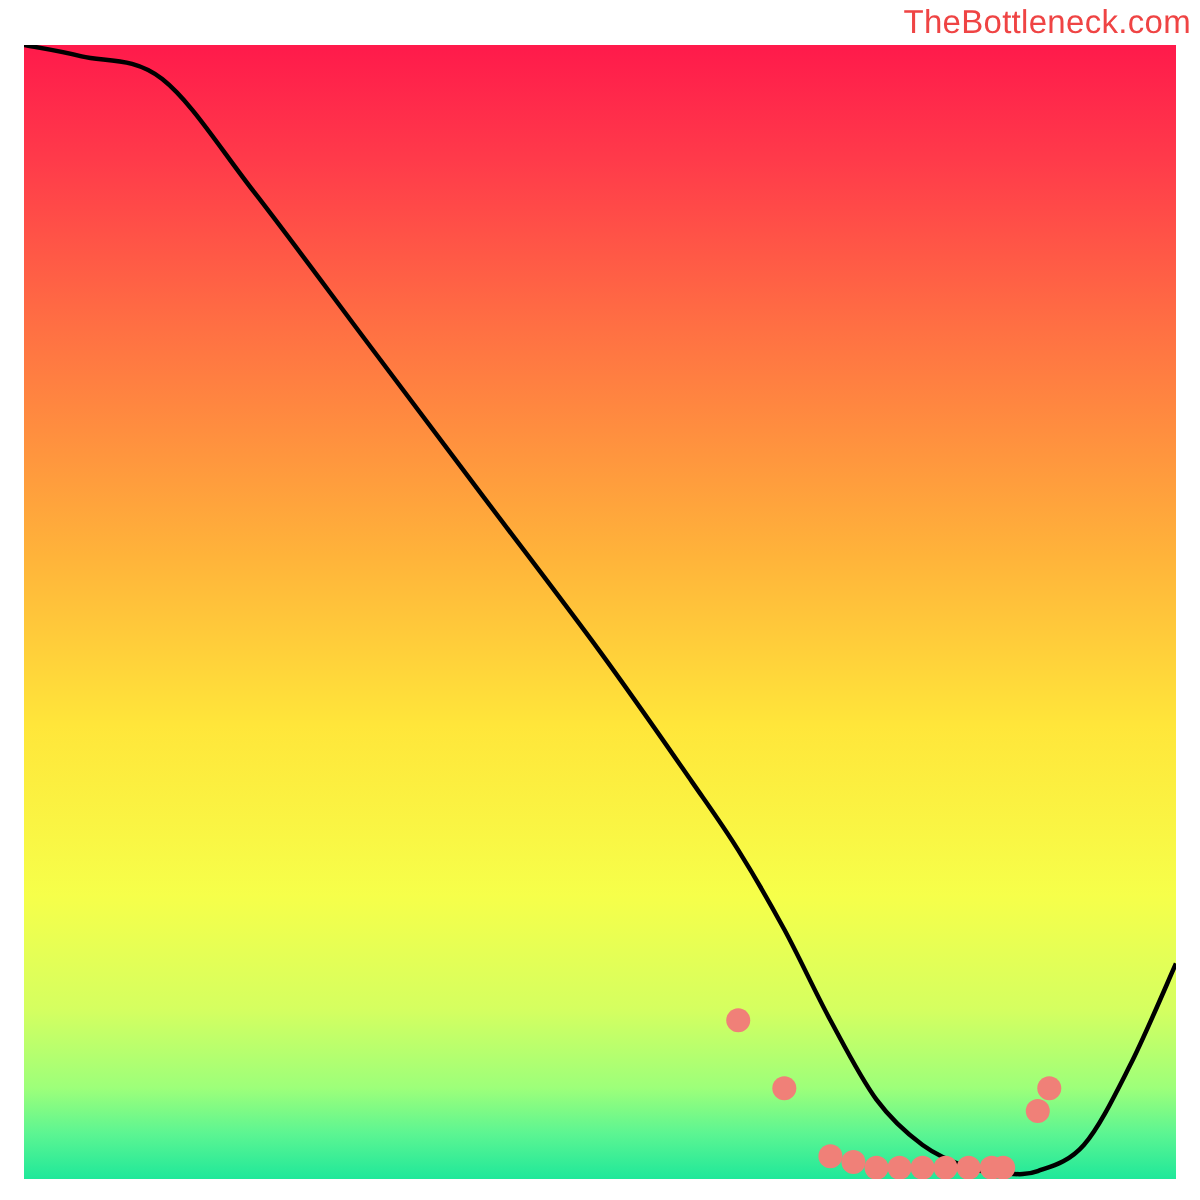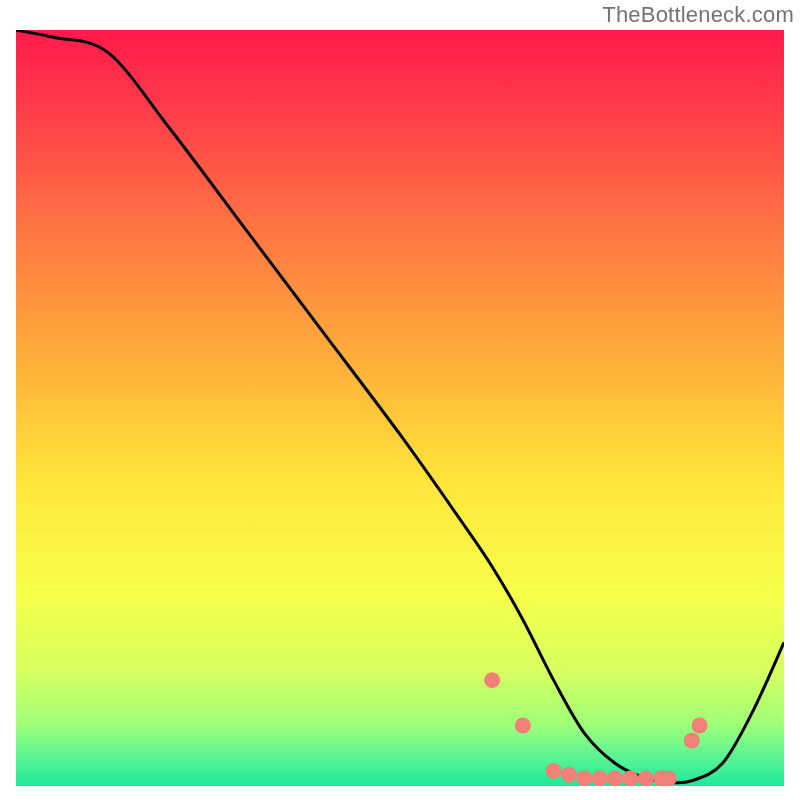--- a/index.html
+++ b/index.html
@@ -15,21 +15,21 @@
     position: relative;
     width: 800px;
     height: 800px;
     box-sizing: border-box;
   }
   .watermark {
     position: absolute;
     top: 2px;
     right: 6px;
     font-size: 22px;
-    color: #737373;
+    color: #ef4444;
     letter-spacing: 0.2px;
     font-weight: 500;
   }
   .plot {
     position: absolute;
     left: 16px;
     top: 30px;
     width: 768px;
     height: 756px;
     box-sizing: border-box;

